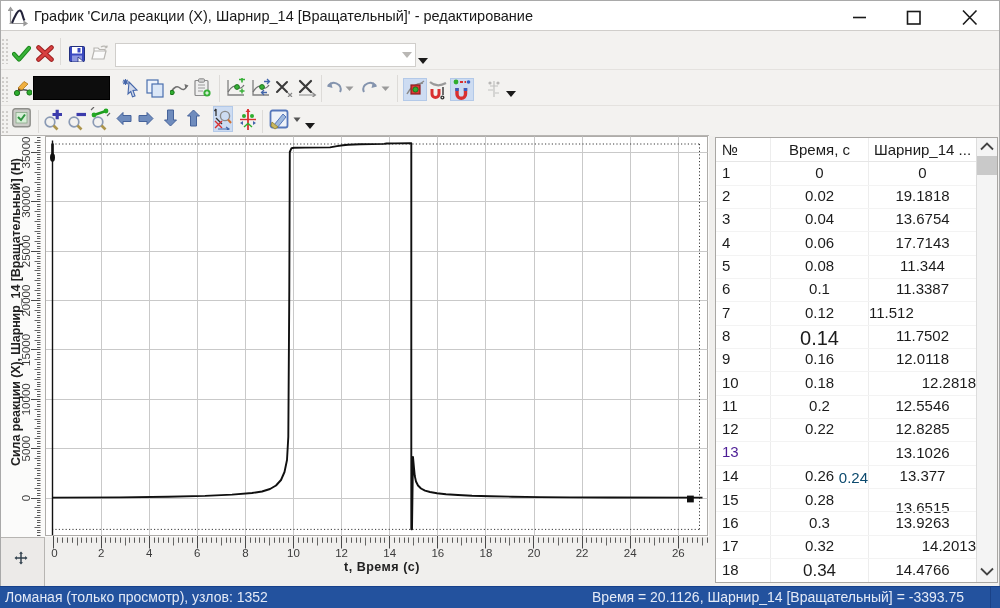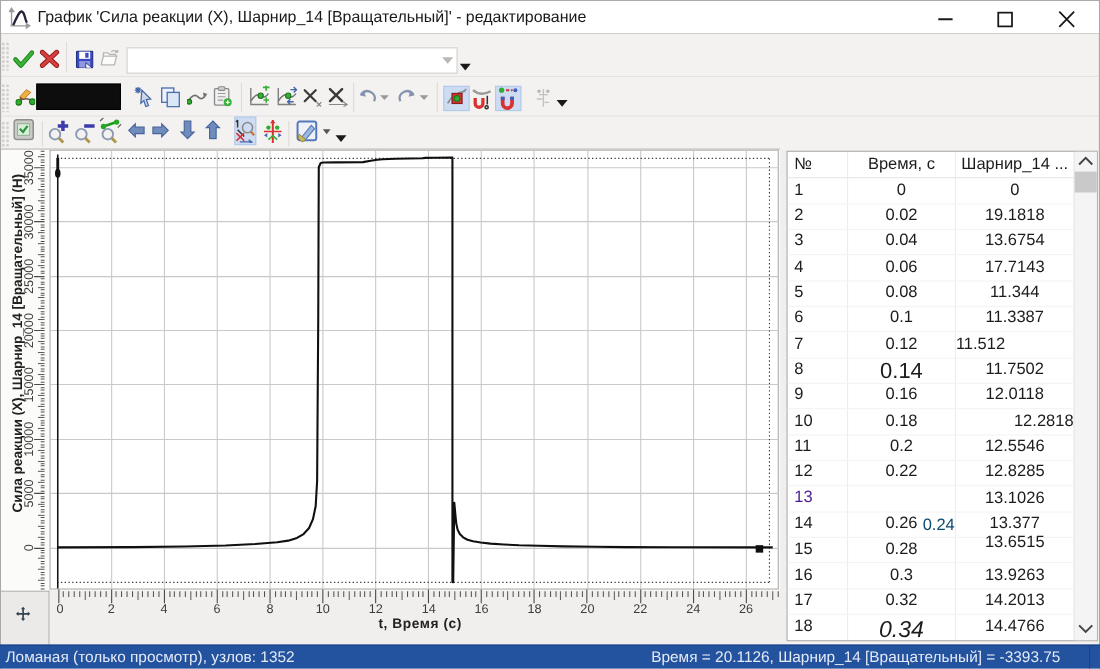--- a/index.html
+++ b/index.html
@@ -356,32 +356,32 @@
 <div class="abs" style="left:722px;top:443px;font-size:15px;color:#4c1d95;">13</div>
 <div class="abs" style="left:771px;top:443.8px;width:97px;text-align:right;font-size:15px;color:#0c4a6e;margin-top:25px;">0.24</div>
 <div class="abs" style="left:869px;top:443.8px;width:107px;text-align:center;font-size:15px;color:#1c1c1c;">13.1026</div>
 <div class="abs" style="left:716px;top:464.7px;width:260px;height:1px;background:#f3f3f3;"></div>
 <div class="abs" style="left:722px;top:467.1px;font-size:15px;color:#1c1c1c;">14</div>
 <div class="abs" style="left:771px;top:467.1px;width:97px;text-align:center;font-size:15px;color:#1c1c1c;">0.26</div>
 <div class="abs" style="left:869px;top:467.1px;width:107px;text-align:center;font-size:15px;color:#1c1c1c;">13.377</div>
 <div class="abs" style="left:716px;top:488.0px;width:260px;height:1px;background:#f3f3f3;"></div>
 <div class="abs" style="left:722px;top:490.5px;font-size:15px;color:#1c1c1c;">15</div>
 <div class="abs" style="left:771px;top:490.5px;width:97px;text-align:center;font-size:15px;color:#1c1c1c;">0.28</div>
-<div class="abs" style="left:869px;top:484px;width:107px;text-align:center;font-size:15px;color:#1c1c1c;">13.6515</div>
+<div class="abs" style="left:869px;top:499px;width:107px;text-align:center;font-size:15px;color:#1c1c1c;">13.6515</div>
 <div class="abs" style="left:716px;top:511.4px;width:260px;height:1px;background:#f3f3f3;"></div>
 <div class="abs" style="left:722px;top:513.8px;font-size:15px;color:#1c1c1c;">16</div>
 <div class="abs" style="left:771px;top:513.8px;width:97px;text-align:center;font-size:15px;color:#1c1c1c;">0.3</div>
 <div class="abs" style="left:869px;top:513.8px;width:107px;text-align:center;font-size:15px;color:#1c1c1c;">13.9263</div>
 <div class="abs" style="left:716px;top:534.7px;width:260px;height:1px;background:#f3f3f3;"></div>
 <div class="abs" style="left:722px;top:537.1px;font-size:15px;color:#1c1c1c;">17</div>
 <div class="abs" style="left:771px;top:537.1px;width:97px;text-align:center;font-size:15px;color:#1c1c1c;">0.32</div>
-<div class="abs" style="left:869px;top:537.1px;width:107px;text-align:center;font-size:15px;color:#1c1c1c;">14.2013</div>
+<div class="abs" style="left:869px;top:537.1px;width:107px;text-align:right;font-size:15px;color:#1c1c1c;">14.2013</div>
 <div class="abs" style="left:716px;top:558.0px;width:260px;height:1px;background:#f3f3f3;"></div>
 <div class="abs" style="left:722px;top:560.5px;font-size:15px;color:#1c1c1c;">18</div>
-<div class="abs" style="left:771px;top:560.5px;width:97px;text-align:center;font-size:21px;color:#1c1c1c;font-style:italic;">0.34</div>
+<div class="abs" style="left:771px;top:560.5px;width:97px;text-align:center;font-size:17px;color:#1c1c1c;">0.34</div>
 <div class="abs" style="left:869px;top:560.5px;width:107px;text-align:center;font-size:15px;color:#1c1c1c;">14.4766</div>
 <div class="abs" style="left:977px;top:138px;width:20px;height:444px;background:#f4f4f4;"></div>
 <div class="abs" style="left:977px;top:156px;width:20px;height:19px;background:#c9c9c9;"></div>
 <svg class="abs" style="left:980px;top:142px" width="14" height="9" viewBox="0 0 14 9">
     <path d="M1 7.5 L7 1.5 L13 7.5" stroke="#444" stroke-width="1.8" fill="none"></path>
   </svg>
 <svg class="abs" style="left:980px;top:567px" width="14" height="9" viewBox="0 0 14 9">
     <path d="M1 1.5 L7 7.5 L13 1.5" stroke="#444" stroke-width="1.8" fill="none"></path>
   </svg>
 

